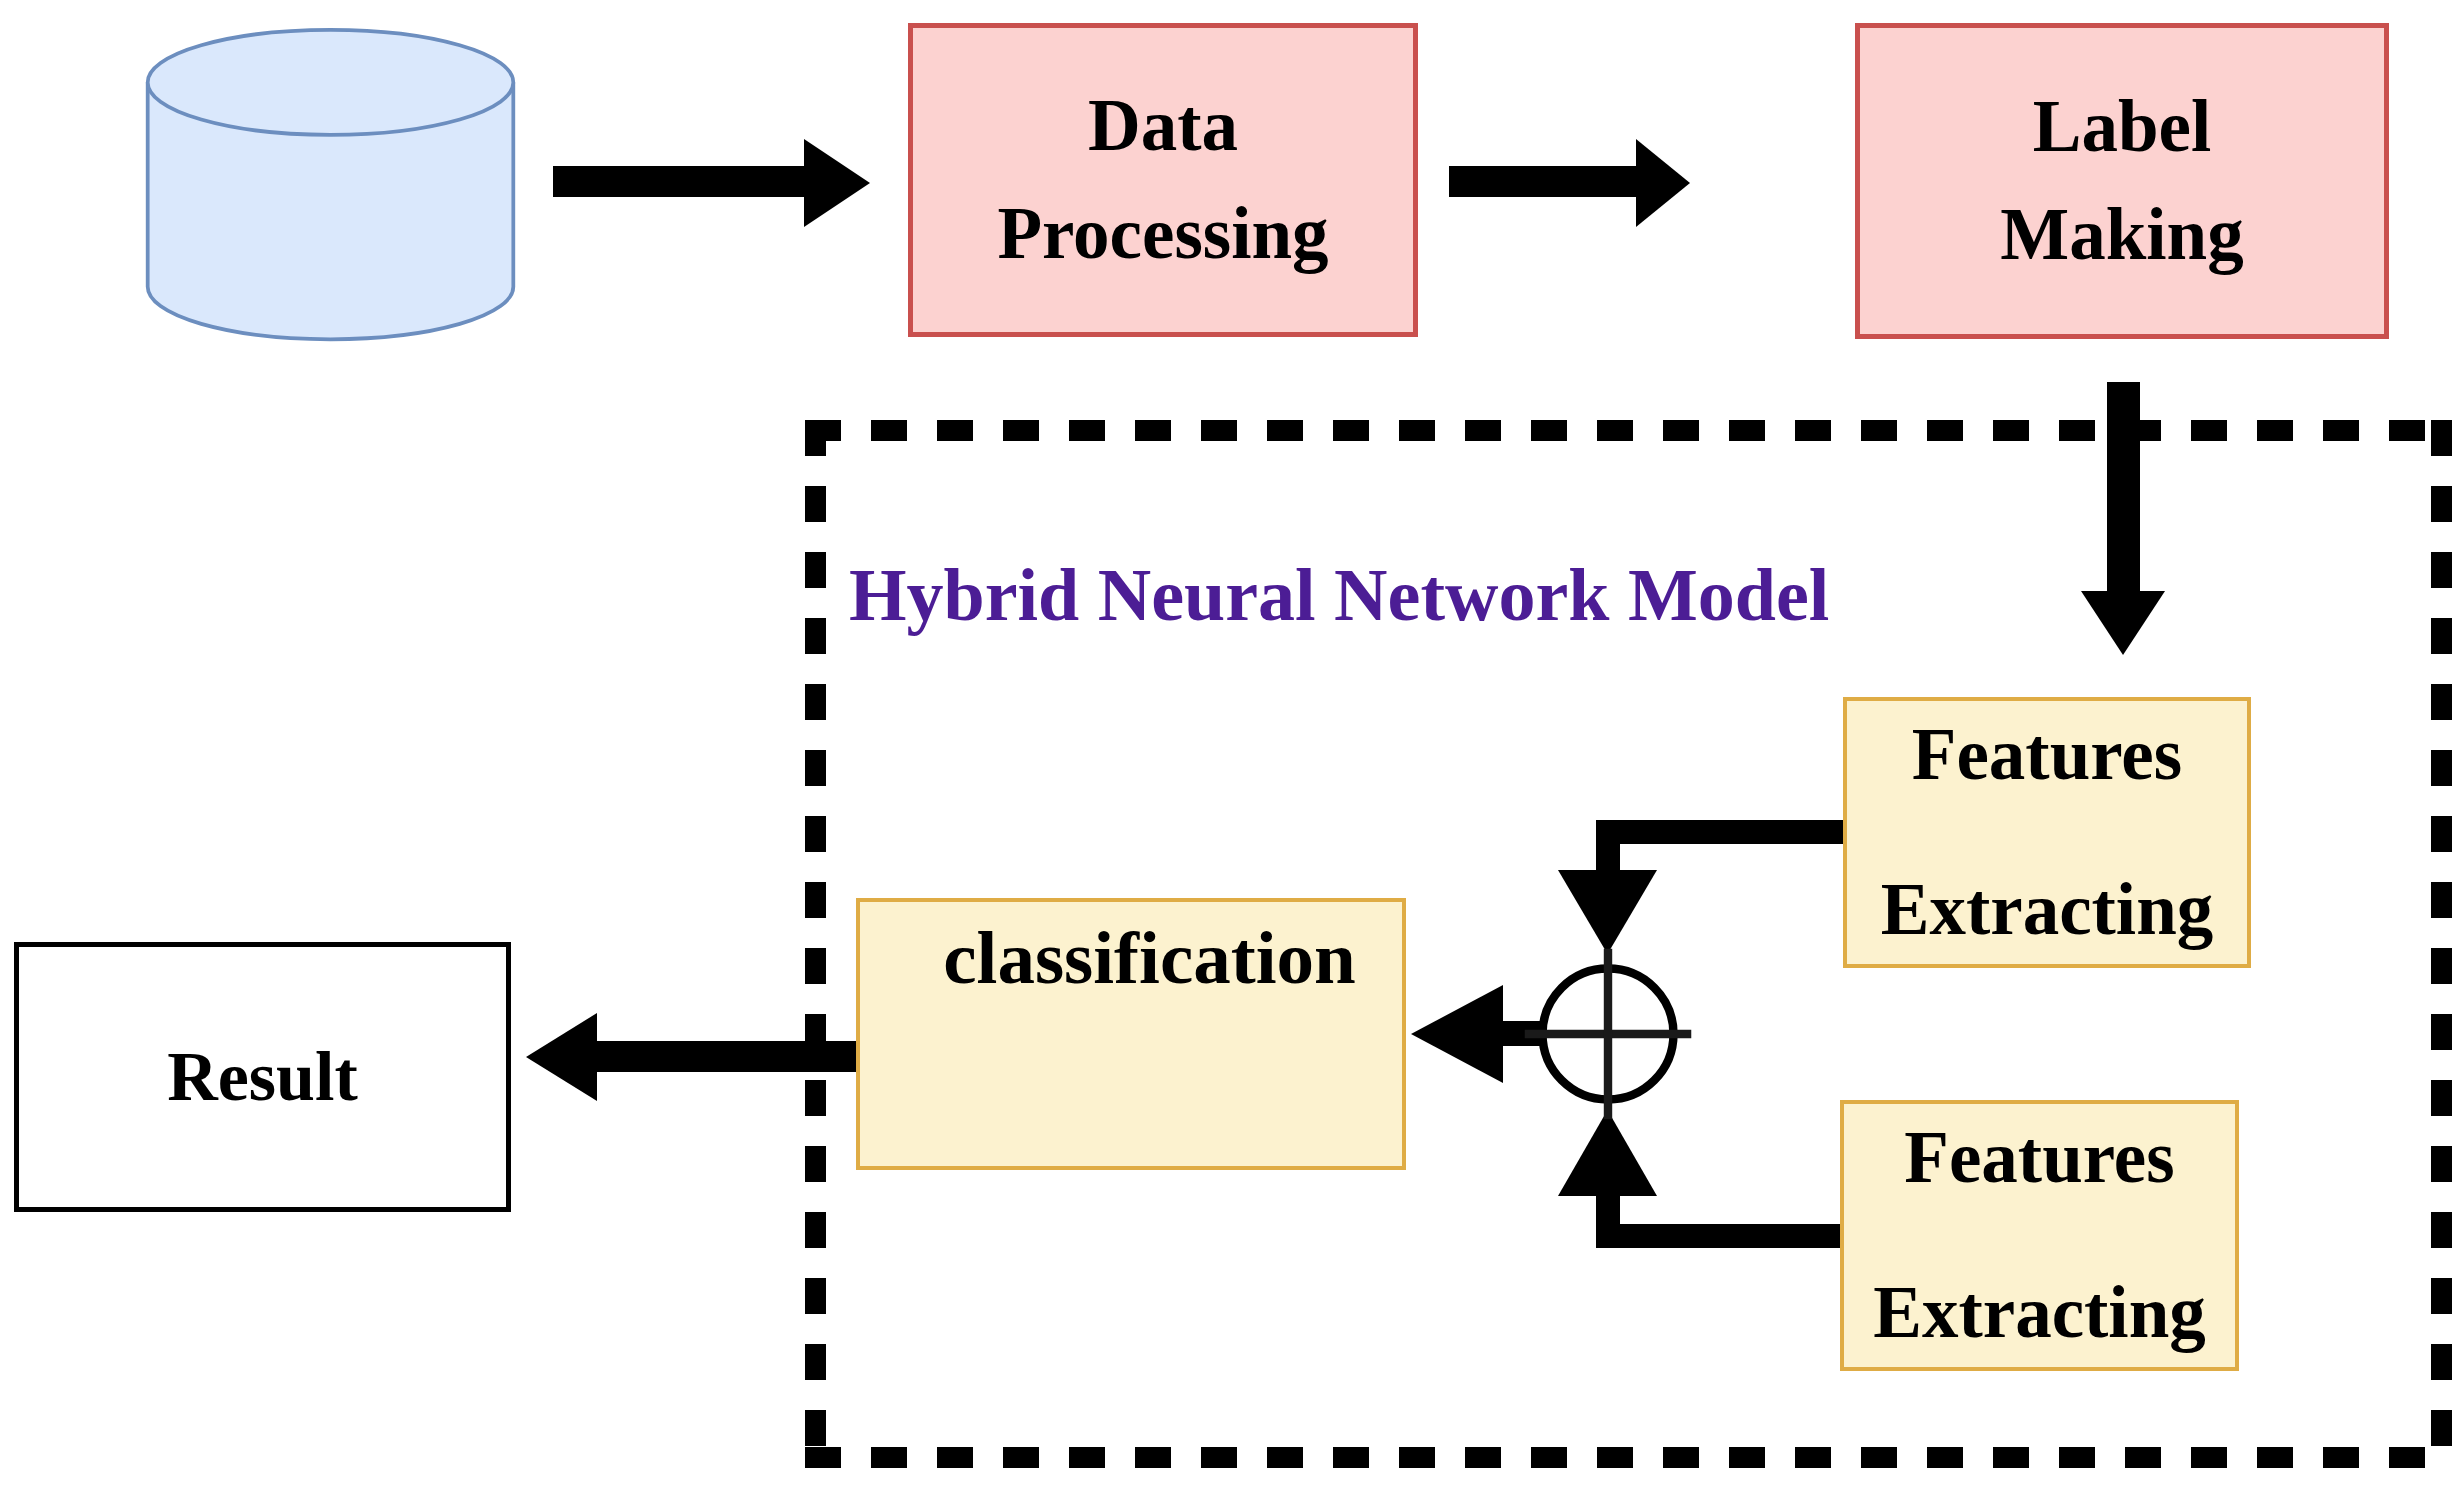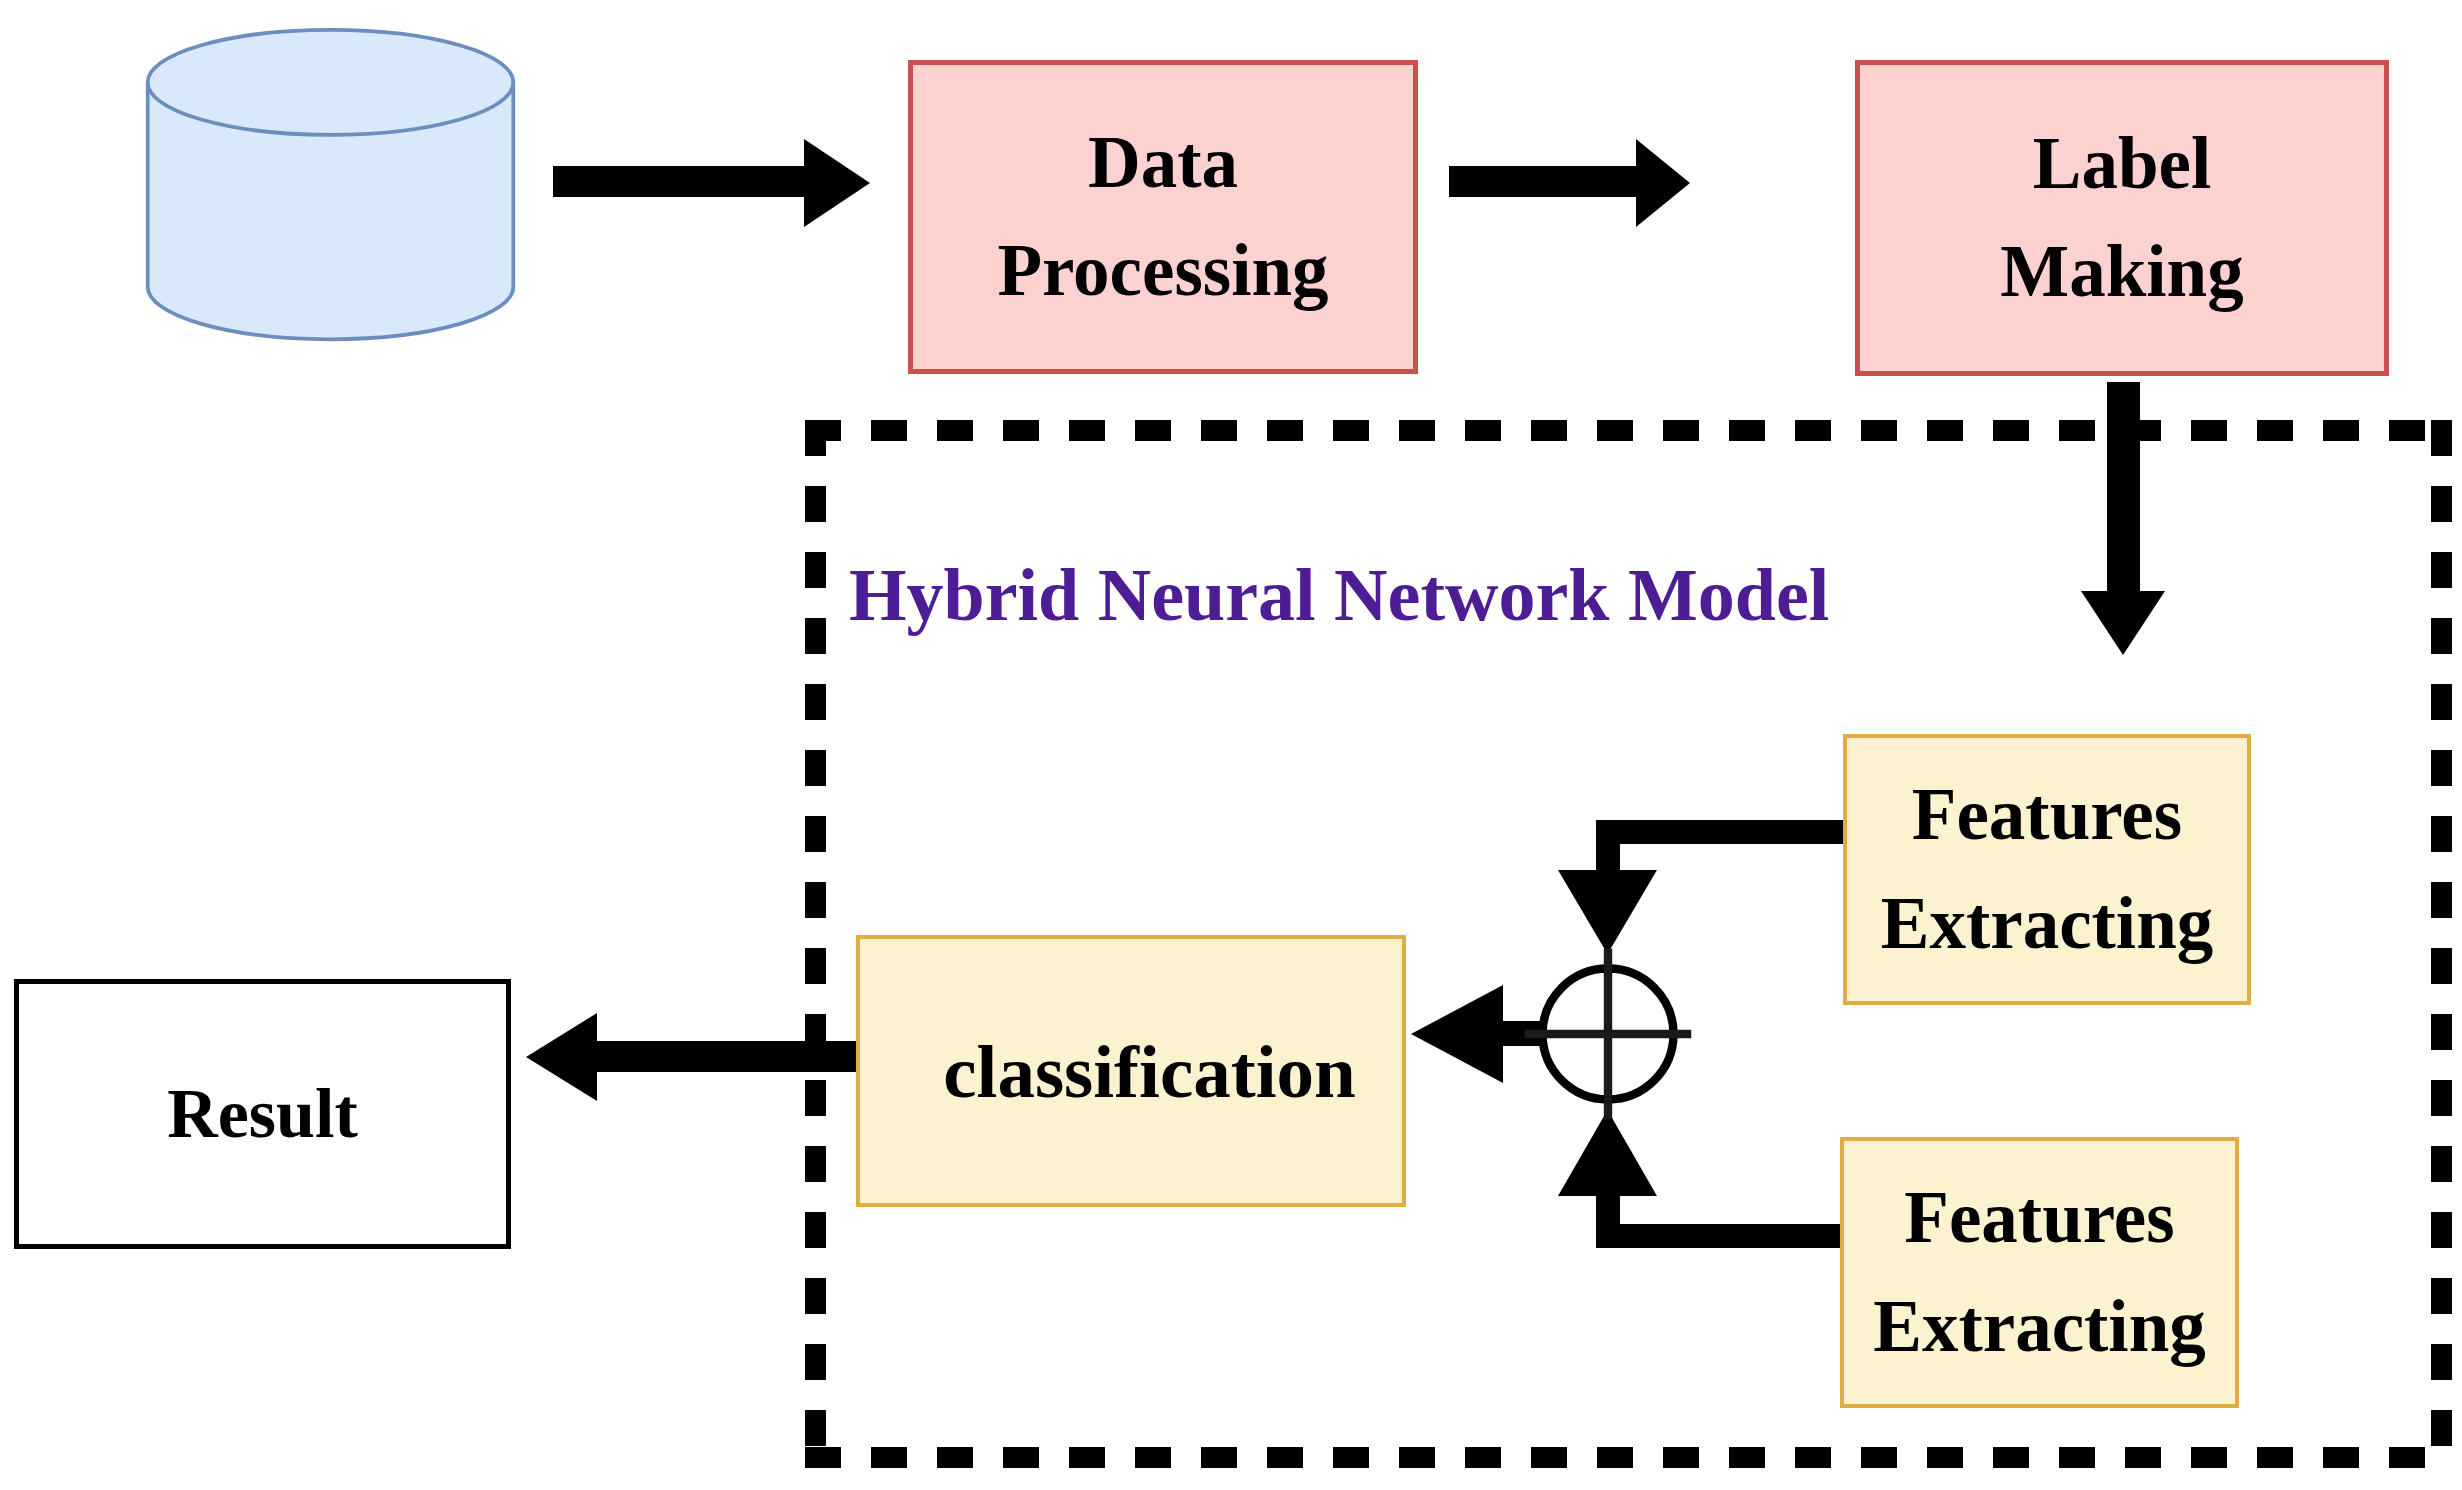--- a/index.html
+++ b/index.html
@@ -17,24 +17,23 @@
     box-sizing:border-box;
     display:flex;
     flex-direction:column;
     align-items:center;
     justify-content:center;
     text-align:center;
     font-weight:bold;
     color:#000;
     font-size:73px;
     line-height:1.48;
-    margin-top:37px;
   }
   .box-pink{background:#FCD2D0;border:5.6px solid #C9504E;}
-  .box-yellow{background:#FCF2CF;border:4.7px solid #DFAC45;}
+  .box-yellow{background:#FCF2CF;border:4.7px solid #DFAC45;justify-content:space-between;}
   .box-plain{background:#ffffff;border:5.6px solid #000000;}
   .box .line{display:block;}
   
   .dash-h{position:absolute;height:20.6px;background:repeating-linear-gradient(to right,#000 0 36px,transparent 36px 66px);}
   .dash-v{position:absolute;width:20.6px;background:repeating-linear-gradient(to bottom,#000 0 36px,transparent 36px 66px);}
   
   .hnn-title{
     position:absolute;
     left:849px;top:553px;
     font-size:74px;

